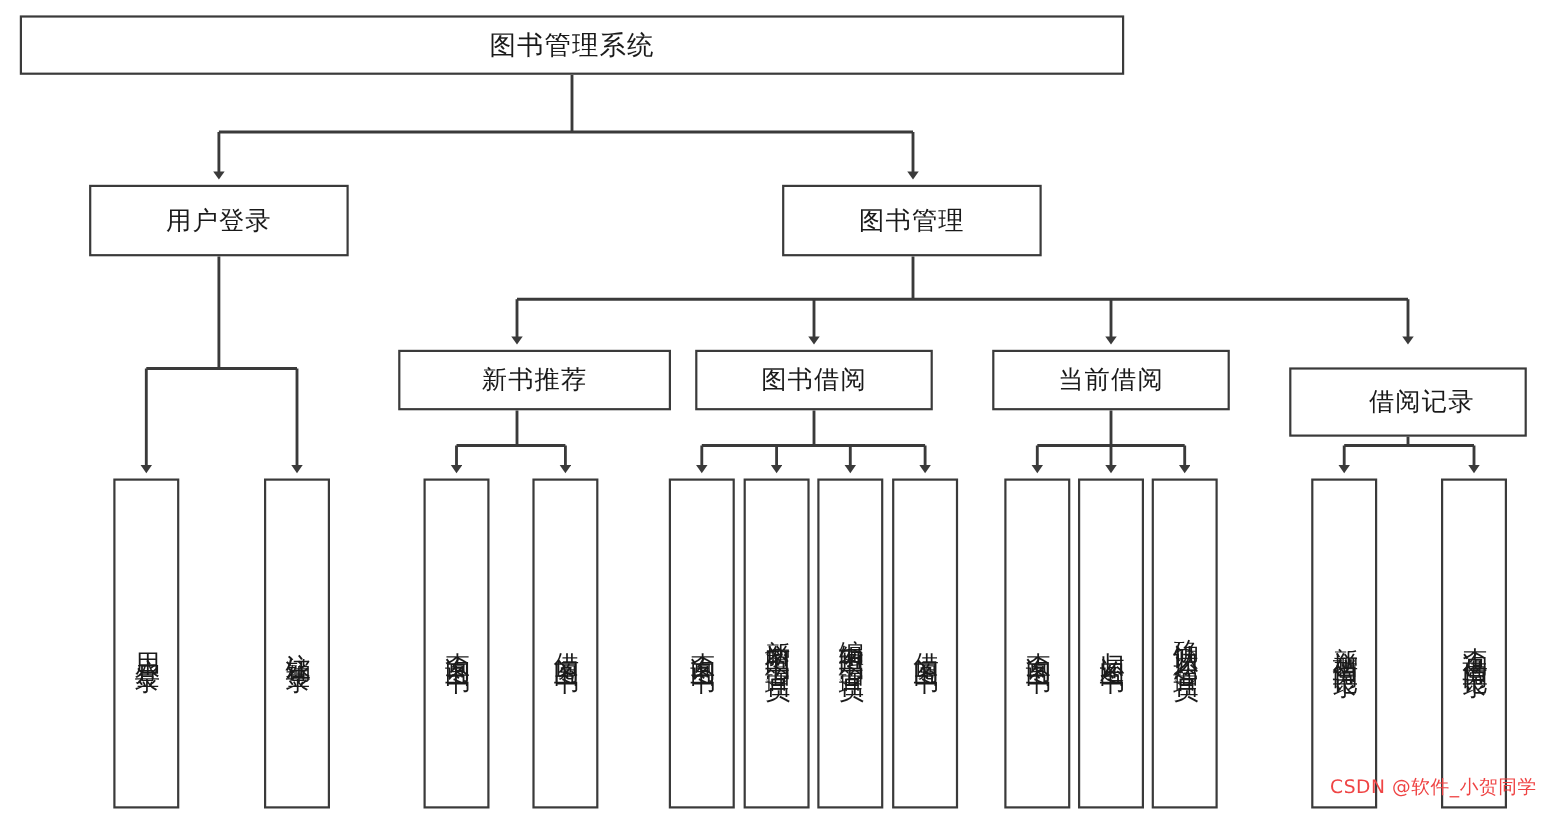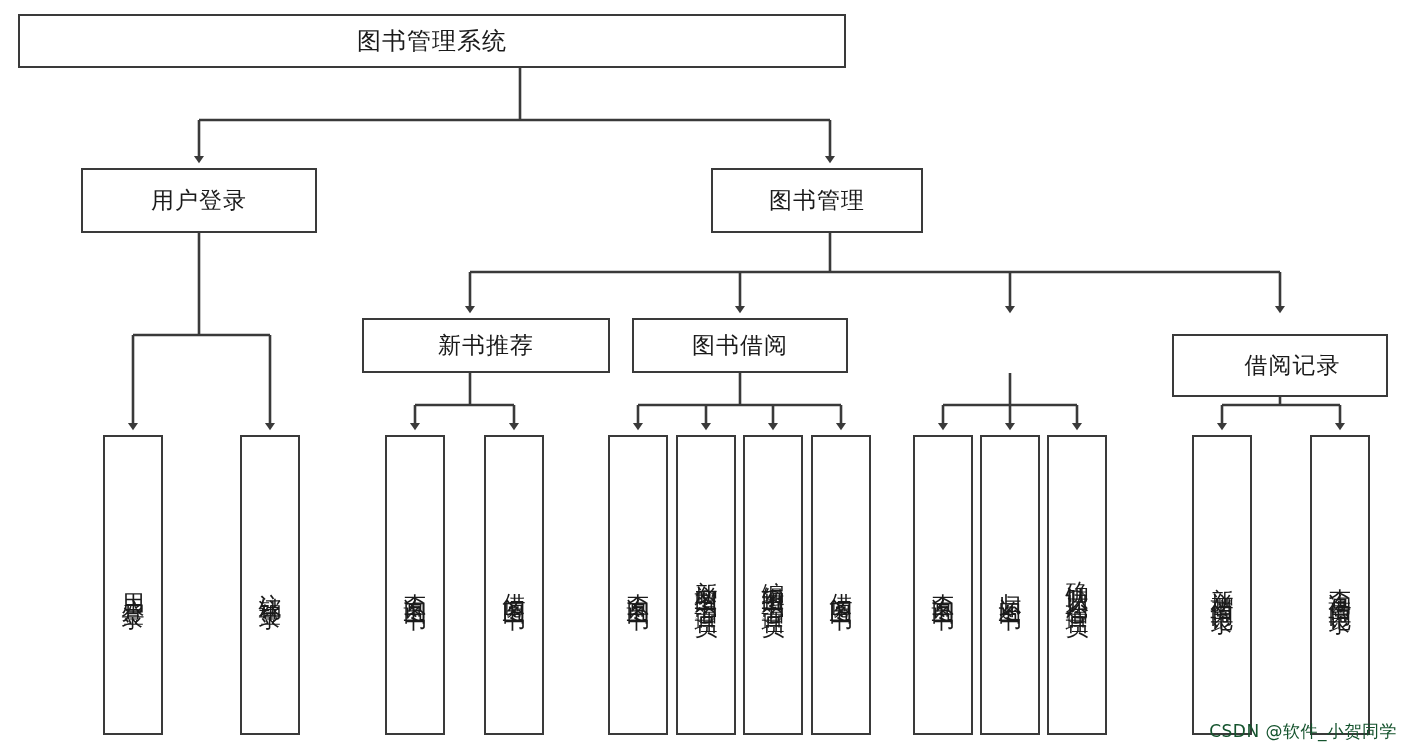--- a/index.html
+++ b/index.html
@@ -52,23 +52,23 @@
     padding-top: 4px;
     padding-bottom: 4px;
     white-space: nowrap;
   }
   .node-label {
     display: block;
   }
   .watermark {
     position: absolute;
     right: 8px;
-    bottom: 4px;
+    bottom: 20px;
     font-size: 17px;
-    color: #14532d;
+    color: #ef4444;
     letter-spacing: 0.5px;
     white-space: nowrap;
     pointer-events: none;
   }
 </style>
 </head>
 <body>
 
 <div id="canvas">
 
@@ -115,40 +115,43 @@
       <path d="M1010,405 L1010,425" marker-end="url(#arw)"></path>
       <path d="M1077,405 L1077,425" marker-end="url(#arw)"></path>
 
       <path d="M1280,373 L1280,405"></path>
       <path d="M1222,405 L1340,405"></path>
       <path d="M1222,405 L1222,425" marker-end="url(#arw)"></path>
       <path d="M1340,405 L1340,425" marker-end="url(#arw)"></path>
     </g>
   </svg>
 
-  <div class="node h root" style="left:18px; top:14px; width:828px; height:54px;">
+  <div class="node h root" style="left:18px; top:14px; width:1004px; height:54px;">
     <span class="node-label">图书管理系统</span>
   </div>
 
   <div class="node h" style="left:81px; top:168px; width:236px; height:65px;">
     <span class="node-label">用户登录</span>
   </div>
 
-  <div class="node h" style="left:711px; top:168px; width:212px; height:65px;">
+  <div class="node h" style="left:711px; top:168px; width:236px; height:65px;">
     <span class="node-label">图书管理</span>
   </div>
 
   <div class="node h" style="left:362px; top:318px; width:248px; height:55px;">
     <span class="node-label">新书推荐</span>
   </div>
 
   <div class="node h" style="left:632px; top:318px; width:216px; height:55px;align-items:center;">
     <span class="node-label">图书借阅</span>
   </div>
 
+  <div class="node h" style="left:902px; top:318px; width:216px; height:55px;">
+    <span class="node-label">当前借阅</span>
+  </div>
 
   <div class="node h" style="left:1172px; top:334px; width:216px; height:63px;padding-left:25px;">
     <span class="node-label">借阅记录</span>
   </div>
 
   <div class="node v" style="left:103px; top:435px; width:60px; height:300px;">
     <span class="node-label">用户登录</span>
   </div>
 
   <div class="node v" style="left:240px; top:435px; width:60px; height:300px;">

